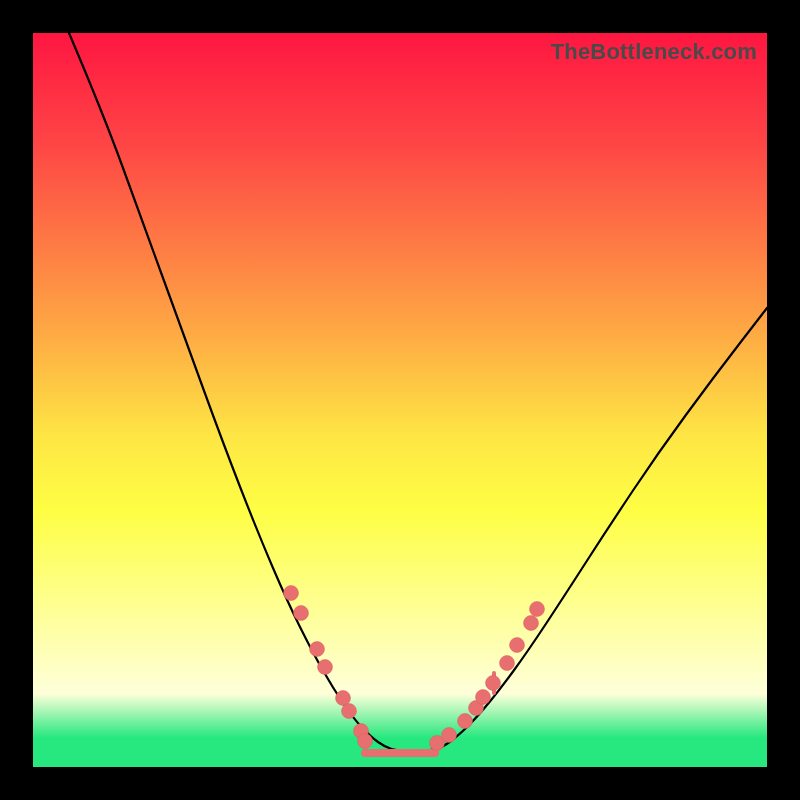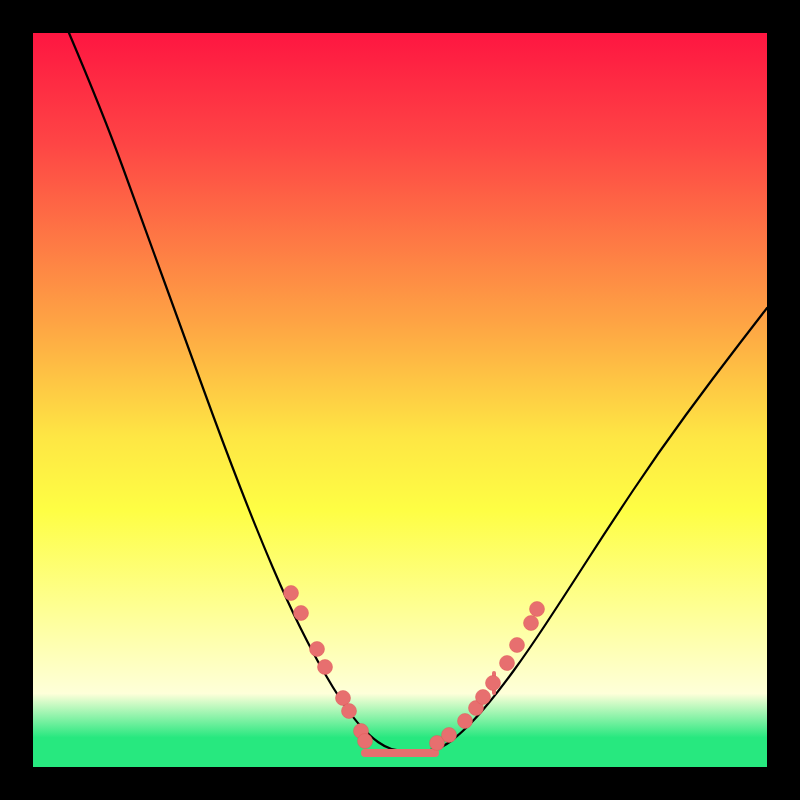--- a/index.html
+++ b/index.html
@@ -66,20 +66,21 @@
     stroke: #e76f6f;
     stroke-width: 4;
     stroke-linecap: round;
   }
 </style>
 </head>
 <body>
 
 <div class="frame">
   <div class="plot-area">
+    <div class="watermark">TheBottleneck.com</div>
     <svg class="overlay" viewBox="0 0 734 734">
       <path id="curve" class="curve" d="M 36 0 Q 70 80 90 135 Q 110 190 130 245 Q 150 300 170 355 Q 190 410 207.5 455 Q 225 500 240 535 Q 255 570 267.5 595 Q 280 620 290 637.5 Q 300 655 310 670 Q 320 685 329 694.5 Q 338 704 345 709 Q 352 714 358.5 716 Q 365 718 380 718 Q 395 718 402.5 716 Q 410 714 418 708 Q 426 702 435.5 692.5 Q 445 683 456.5 669 Q 468 655 481.5 636.5 Q 495 618 512.5 591.5 Q 530 565 552.5 530 Q 575 495 600 457.5 Q 625 420 652.5 382.5 Q 680 345 707 310 T 734 275"></path>
       <line id="valley" class="valley" x1="332" y1="720" x2="402" y2="720"></line>
       <line id="marker" class="tickmark" x1="461" y1="640" x2="461" y2="660"></line>
       <g id="dots">
           <circle cx="258" cy="560" r="7.5" class="dot"></circle>
           <circle cx="268" cy="580" r="7.5" class="dot"></circle>
           <circle cx="284" cy="616" r="7.5" class="dot"></circle>
           <circle cx="292" cy="634" r="7.5" class="dot"></circle>
           <circle cx="310" cy="665" r="7.5" class="dot"></circle>

